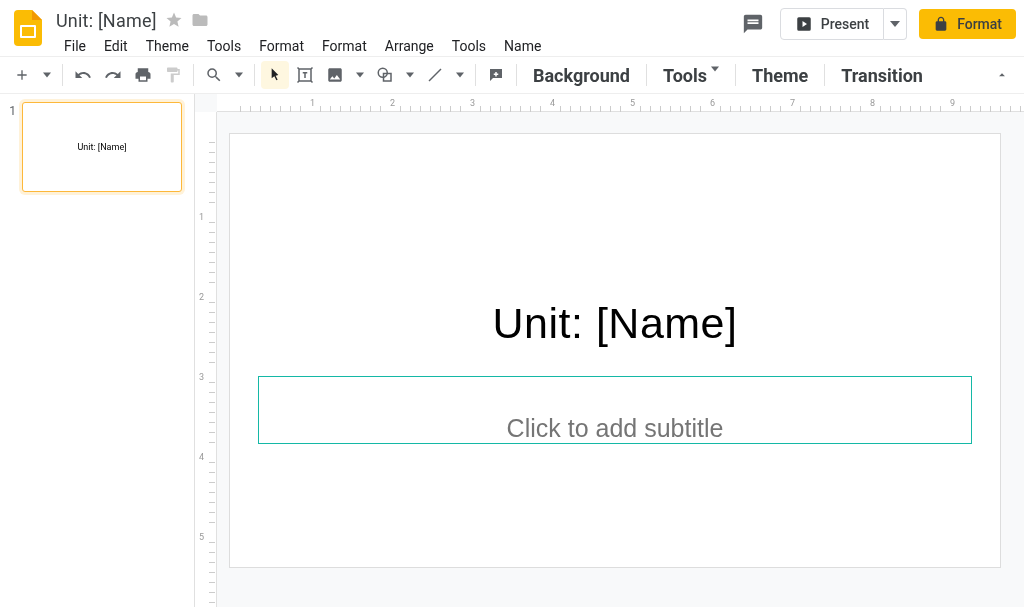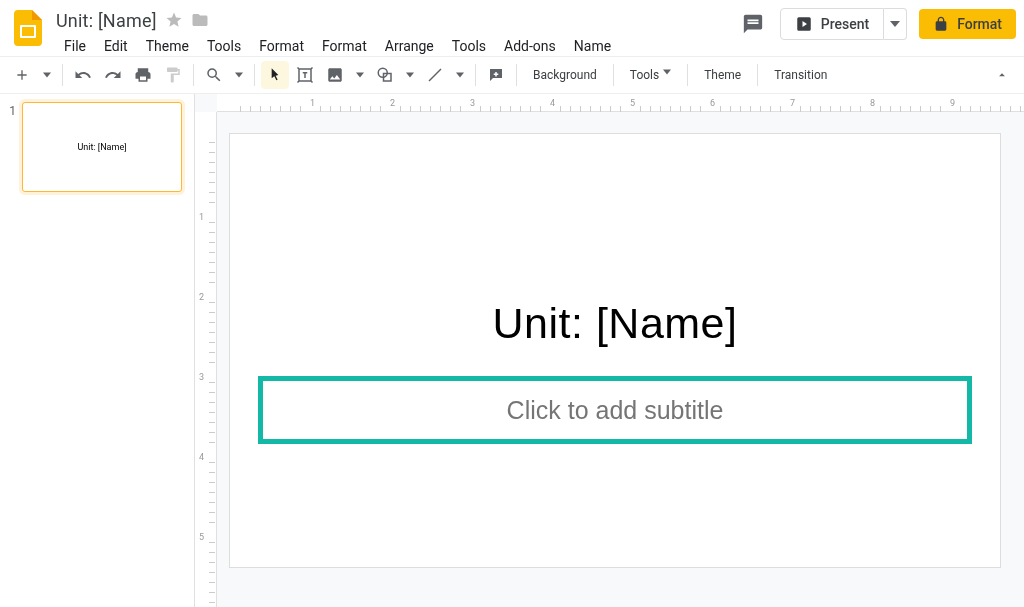--- a/index.html
+++ b/index.html
@@ -20,21 +20,21 @@
   .present-grp { display:flex; }
   .present-btn { display:flex; align-items:center; gap:8px; border:1px solid #dadce0; padding: 6px 14px; border-radius: 4px 0 0 4px; font-size:14px; font-weight:500; color:#3c4043; cursor:pointer; }
   .present-dd { border:1px solid #dadce0; border-left:none; padding:6px 6px; border-radius:0 4px 4px 0; cursor:pointer; display:flex; align-items:center;}
   .share-btn { display:flex; align-items:center; gap:8px; background:#fbbc04; padding:7px 14px; border-radius:4px; font-size:14px; font-weight:500; color:#3c4043; cursor:pointer; }
 
   
   .toolbar { display:flex; align-items:center; height:38px; border-top:1px solid #eee; border-bottom:1px solid #eee; padding: 0 8px; gap: 2px; }
   .tb-btn { min-width: 28px; height: 28px; display:flex; align-items:center; justify-content:center; border-radius:4px; cursor:pointer; color:#5f6368; }
   .tb-dd { min-width: 18px; }
   .tb-sep { width:1px; height:22px; background:#e0e0e0; margin: 0 4px; }
-  .tb-txtbtn { padding: 4px 10px; font-size:12px; color:#3c4043; cursor:pointer; border-radius:4px; display:flex; gap:4px;}
+  .tb-txtbtn { padding: 4px 10px; font-size:18px; color:#3c4043; cursor:pointer; border-radius:4px; display:flex; gap:4px;font-weight:bold;}
   .tb-right { margin-left:auto; }
 
   
   .workspace { display:flex; height: calc(607px - 56px - 38px); }
   .filmstrip { width: 195px; border-right: 1px solid #e0e0e0; background:#fff; padding: 8px 4px; }
   .filmstrip-item { display:flex; gap:6px; align-items:flex-start; }
   .slide-num { font-size:12px; color:#5f6368; width:12px; text-align:right; padding-top:2px;}
   .thumb { width:160px; height:90px; border:1.5px solid #fdb83a; border-radius:3px; background:#fff; display:flex; align-items:center; justify-content:center; box-shadow: 0 0 0 3px #fff2d9; }
   .thumb-title { font-size:9px; color:#000; }
 
@@ -43,21 +43,21 @@
   .ruler-h .ticks { position:relative; height:100%; margin-left:3px;}
   .ruler-h .tick { position:absolute; top:4px; font-size:9px; color:#999; }
   .ruler-h .minor { position:absolute; top:12px; width:1px; height:6px; background:#ccc; }
   .ruler-v { position:absolute; top:18px; left:0; width:22px; bottom:0; background:#fff; border-right:1px solid #e0e0e0;}
   .ruler-v .tick { position:absolute; left:4px; font-size:9px; color:#999; }
   .ruler-v .minor { position:absolute; left:14px; height:1px; width:6px; background:#ccc; }
 
   .slide-stage { position:absolute; top:40px; left:35px; width:770px; height:433px; background:#fff; box-shadow: 0 0 0 1px #ddd; }
   .slide-title-box { position:absolute; top:165px; left:0; right:0; text-align:center; }
   .slide-title { font-size:43px; font-family: Arial, sans-serif; color:#000; letter-spacing:0.5px;}
-  .subtitle-box { position:absolute; top:242px; left:28px; right:28px; height:68px; border:5px solid #14b8a6; display:flex; align-items:center; justify-content:center;}
+  .subtitle-box { position:absolute; top:242px; left:28px; right:28px; height:68px; border:1px solid #14b8a6; display:flex; align-items:flex-end; justify-content:center;}
   .subtitle-ph { font-size:25px; color:#757575; font-family: Arial, sans-serif;}
 
   svg { display:block; }
 </style>
 </head>
 <body>
 
 <div class="header">
   <div class="logo">
     <svg width="28" height="36" viewBox="0 0 28 36">
@@ -83,21 +83,20 @@
     </div>
     <div class="menu-bar">
       <span class="menu-item">File</span>
       <span class="menu-item">Edit</span>
       <span class="menu-item">Theme</span>
       <span class="menu-item">Tools</span>
       <span class="menu-item">Format</span>
       <span class="menu-item">Format</span>
       <span class="menu-item">Arrange</span>
       <span class="menu-item">Tools</span>
-      <span class="menu-item">Add-ons</span>
       <span class="menu-item">Name</span>
     </div>
   </div>
   <div class="hdr-right">
     <div class="comment-btn">
       <svg width="22" height="22" viewBox="0 0 24 24">
           <path fill="#5f6368" d="M20 2H4c-1.1 0-2 .9-2 2v18l4-4h14c1.1 0 2-.9 2-2V4c0-1.1-.9-2-2-2zm-2 10H6v-2h12v2zm0-3H6V7h12v2z"></path>
         </svg>
     </div>
     <div class="present-grp">

